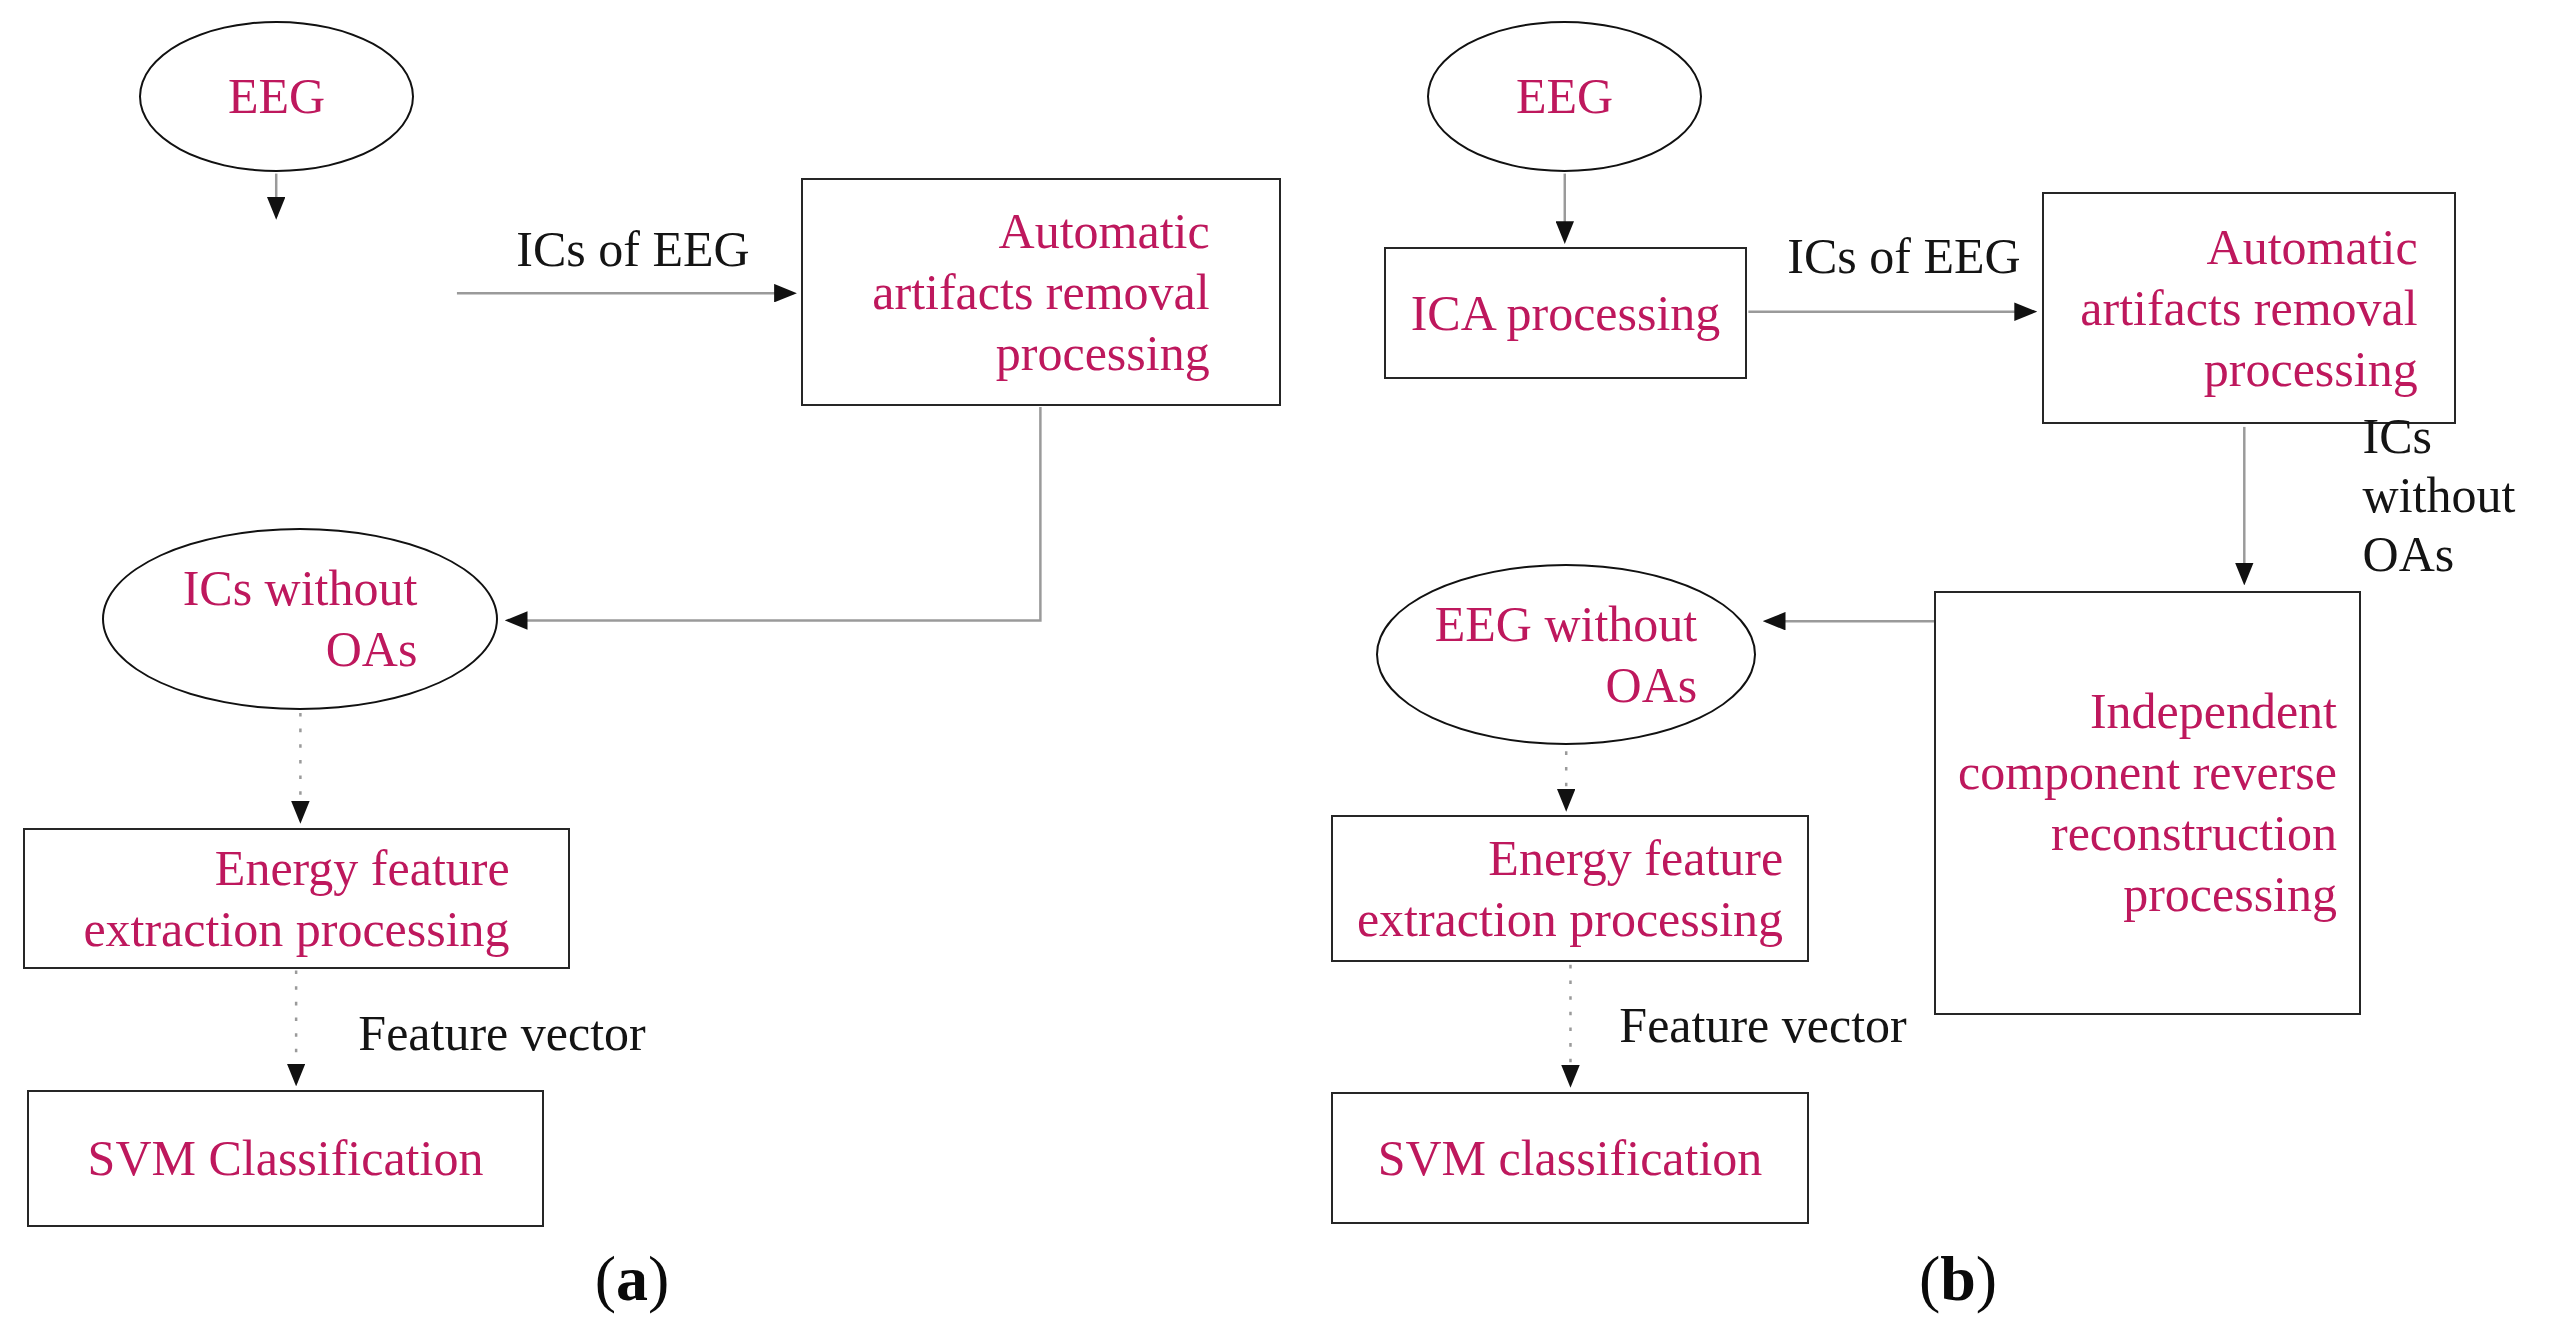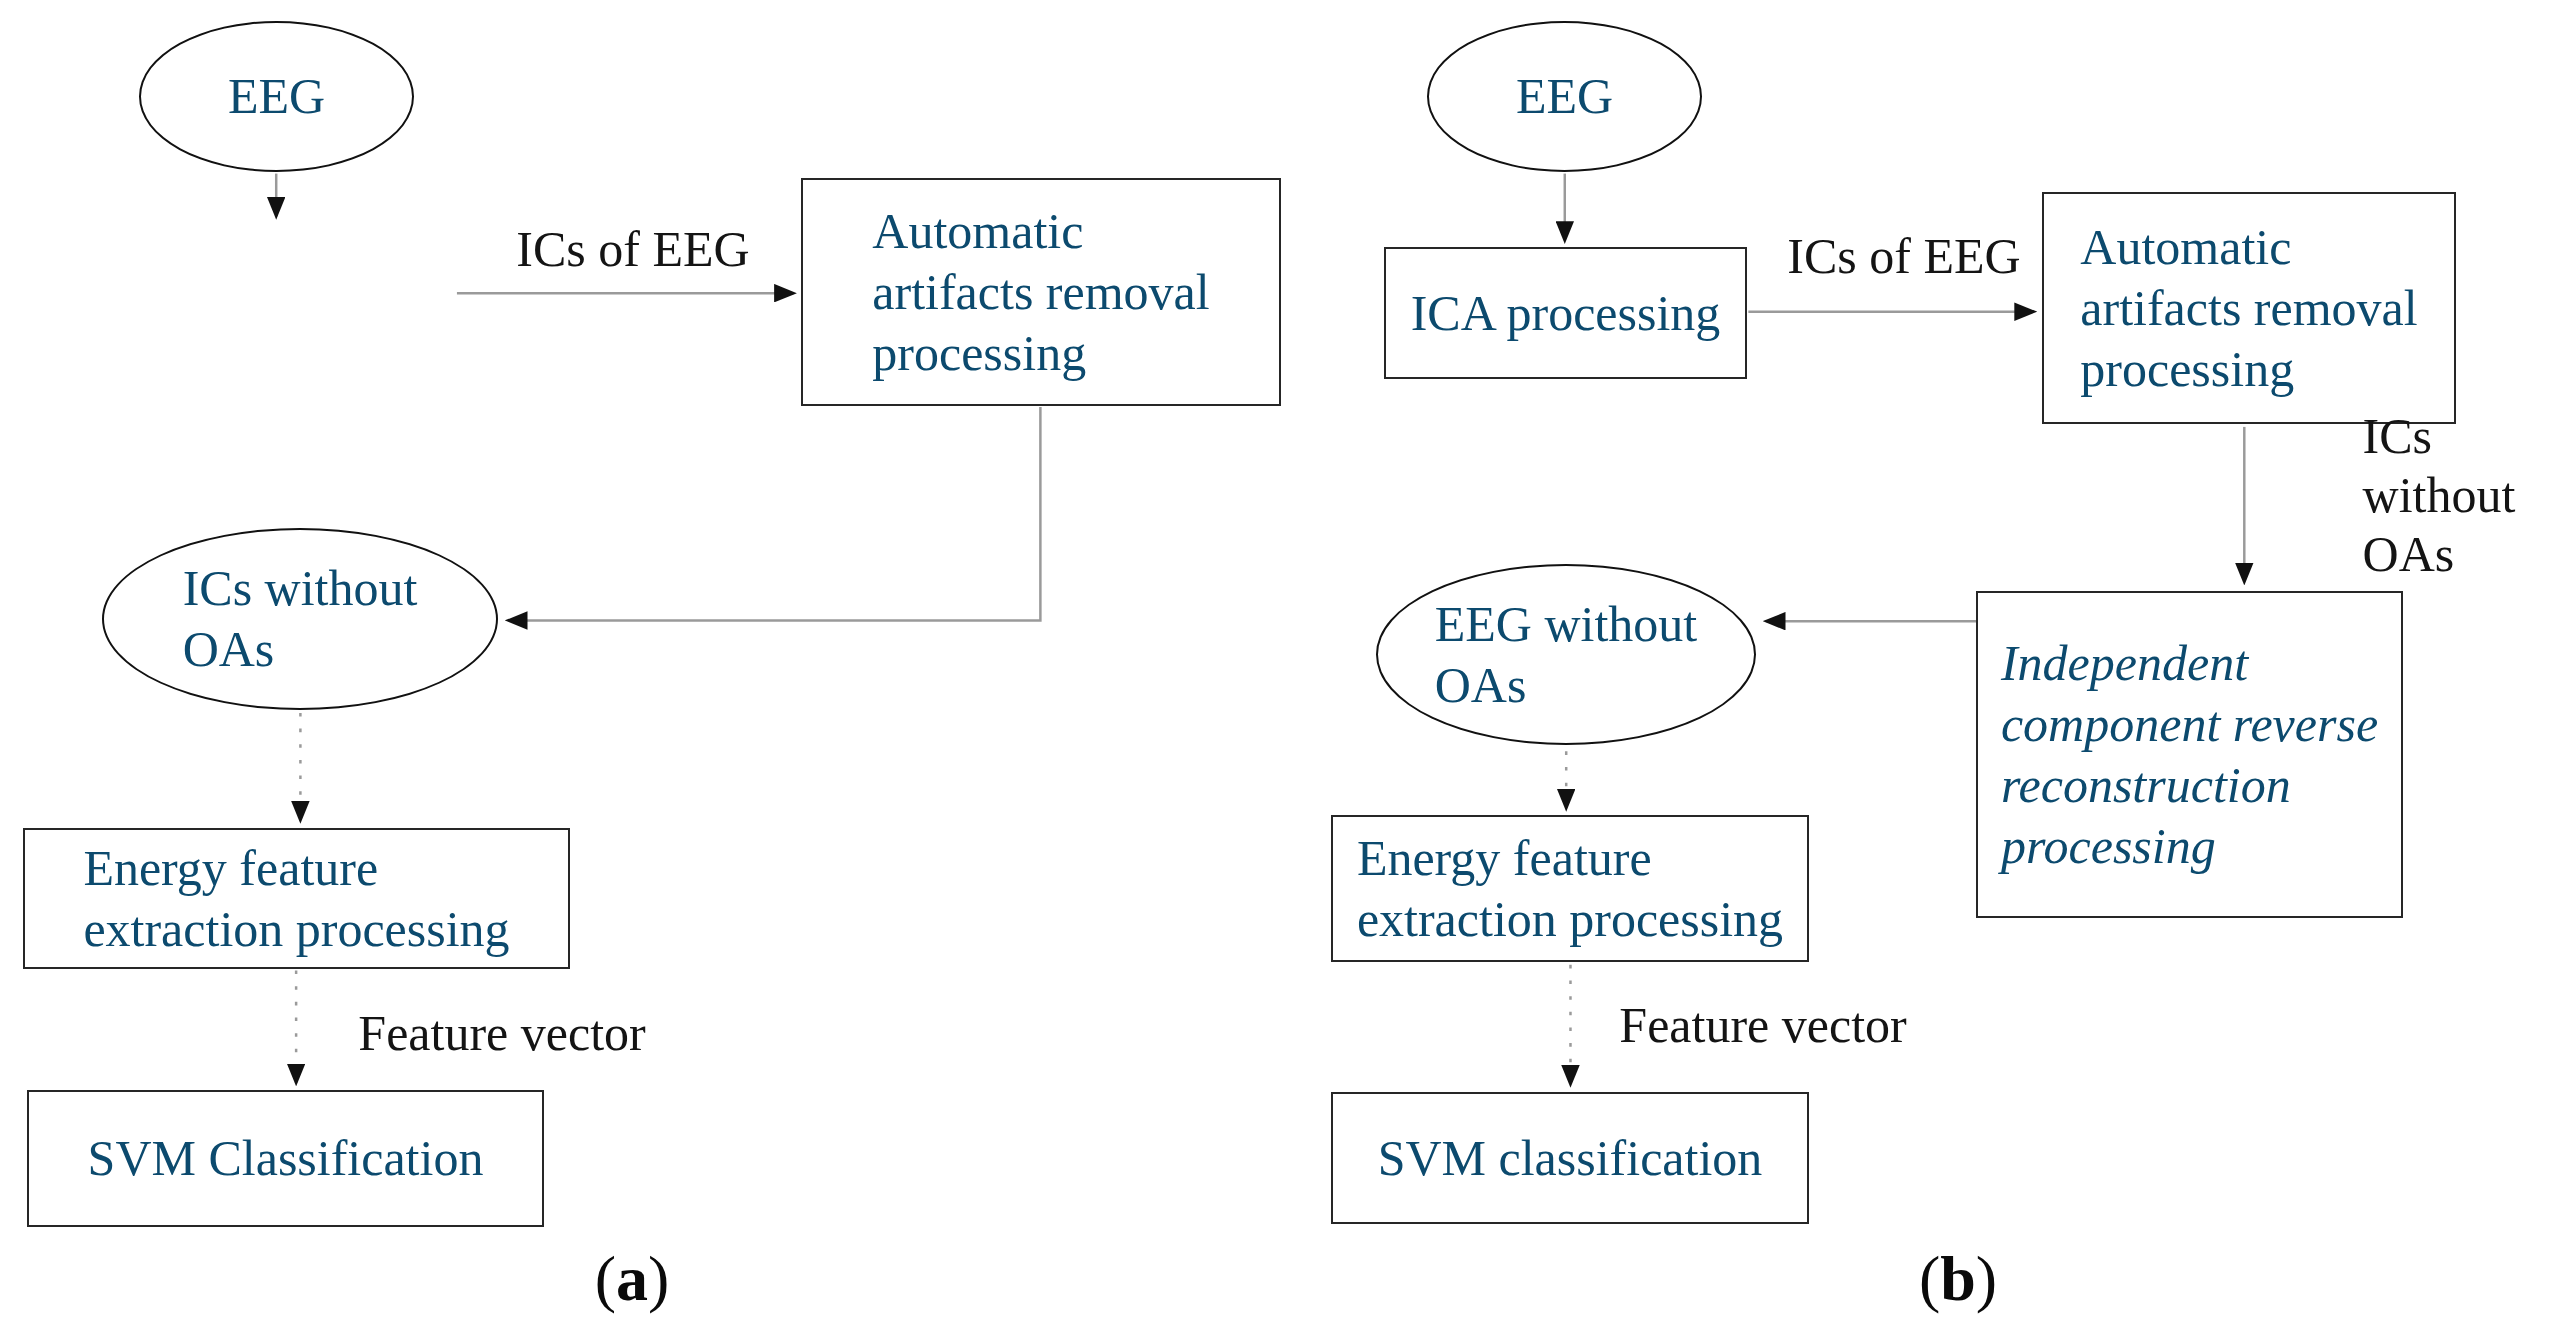--- a/index.html
+++ b/index.html
@@ -29,25 +29,25 @@
     fill: none;
   }
   .edge.dotted {
     stroke-dasharray: 5 17;
   }
   .node {
     position: absolute;
     display: flex;
     align-items: center;
     justify-content: center;
-    text-align: left;
+    text-align: right;
     white-space: pre-line;
     font-size: 50px;
     line-height: 1.22;
-    color: #0c4a6e;
+    color: #be185d;
     background: #ffffff;
     box-sizing: border-box;
   }
   .rect-node {
     border: 2.8px solid #262626;
   }
   .ellipse-node {
     border: 2.8px solid #111111;
     border-radius: 50%;
   }
@@ -120,21 +120,21 @@
   </div>
 
   <div class="node ellipse-node" style="left:1427px; top:21.3px; width:275px; height:151px;">EEG</div>
 
   <div class="node rect-node" style="left:1384px; top:247px; width:363px; height:132px;">ICA processing</div>
 
   <div class="node rect-node" style="left:2042px; top:192px; width:414px; height:232px;">Automatic
 artifacts removal
 processing</div>
 
-  <div class="node rect-node" style="left:1976px; top:591px; width:427px; height:327px;font-style:italic;">Independent
+  <div class="node rect-node" style="left:1934px; top:591px; width:427px; height:424px;">Independent
 component reverse
 reconstruction
 processing</div>
 
   <div class="node ellipse-node" style="left:1376px; top:564px; width:380px; height:181px;">EEG without
 OAs</div>
 
   <div class="node rect-node" style="left:1331px; top:815px; width:478px; height:147px;">Energy feature
 extraction processing</div>
 

